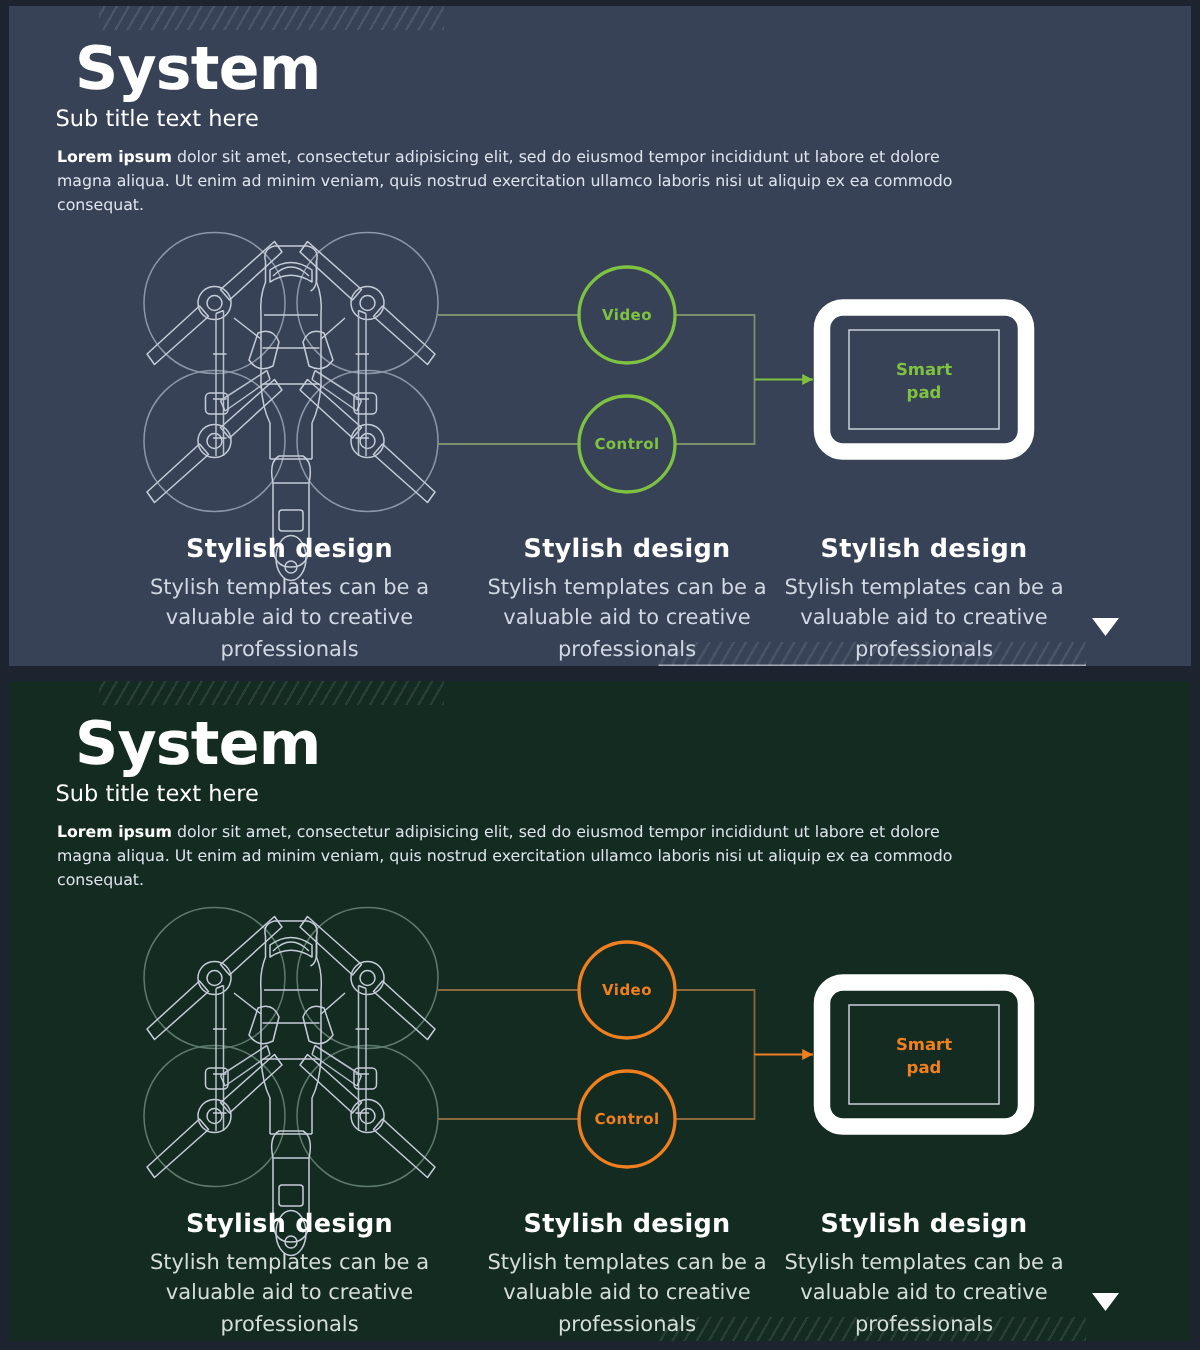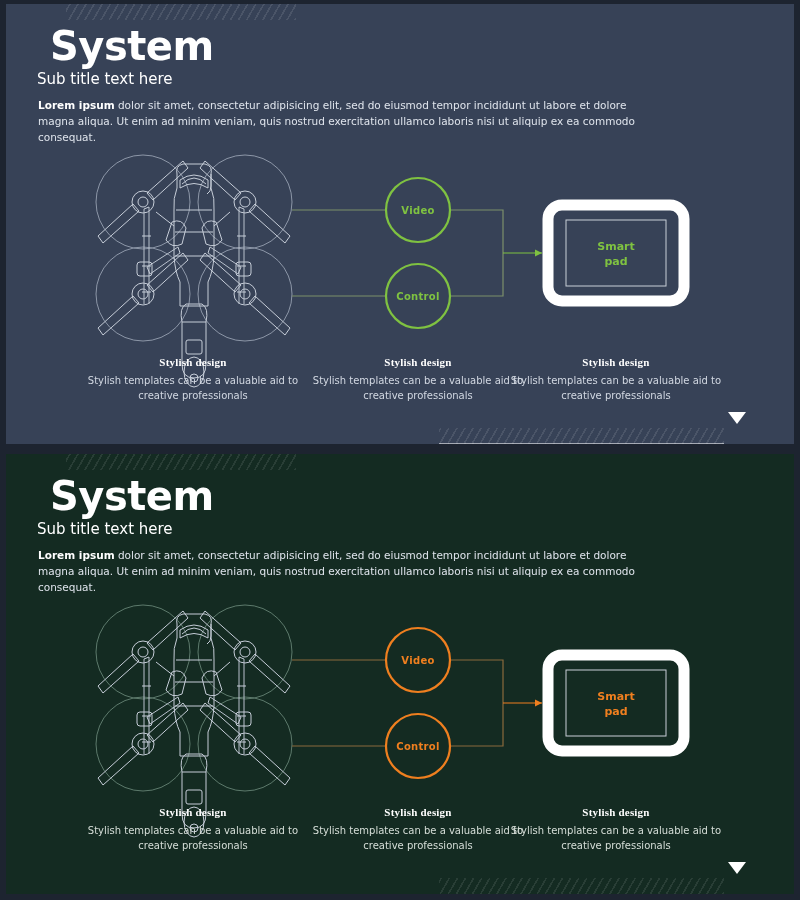--- a/index.html
+++ b/index.html
@@ -69,25 +69,25 @@
   .pad-label {
     position: absolute;
     font-size: 11px; font-weight: bold;
     text-align: center; width: 120px;
     line-height: 1.35;
   }
 
   
   .caption { position: absolute; width: 250px; text-align: center; }
   .caption .cap-title {
-    font-size: 11px; font-weight: bold; color: #ffffff;
-    margin-bottom: 6px; letter-spacing: .2px; font-family: Liberation Serif, serif;
+    font-size: 17px; font-weight: bold; color: #ffffff;
+    margin-bottom: 6px; letter-spacing: .2px;
   }
   .caption .cap-body {
-    font-size: 10px; line-height: 1.45; color: #d2d8e2;
+    font-size: 14px; line-height: 1.45; color: #d2d8e2;
   }
   .panel-b .caption .cap-body { color: #d6ded8; }
 
   
   .marker {
     position: absolute; right: 48px; bottom: 20px;
     width: 0; height: 0;
     border-left: 9px solid transparent;
     border-right: 9px solid transparent;
     border-top: 12px solid #ffffff;

